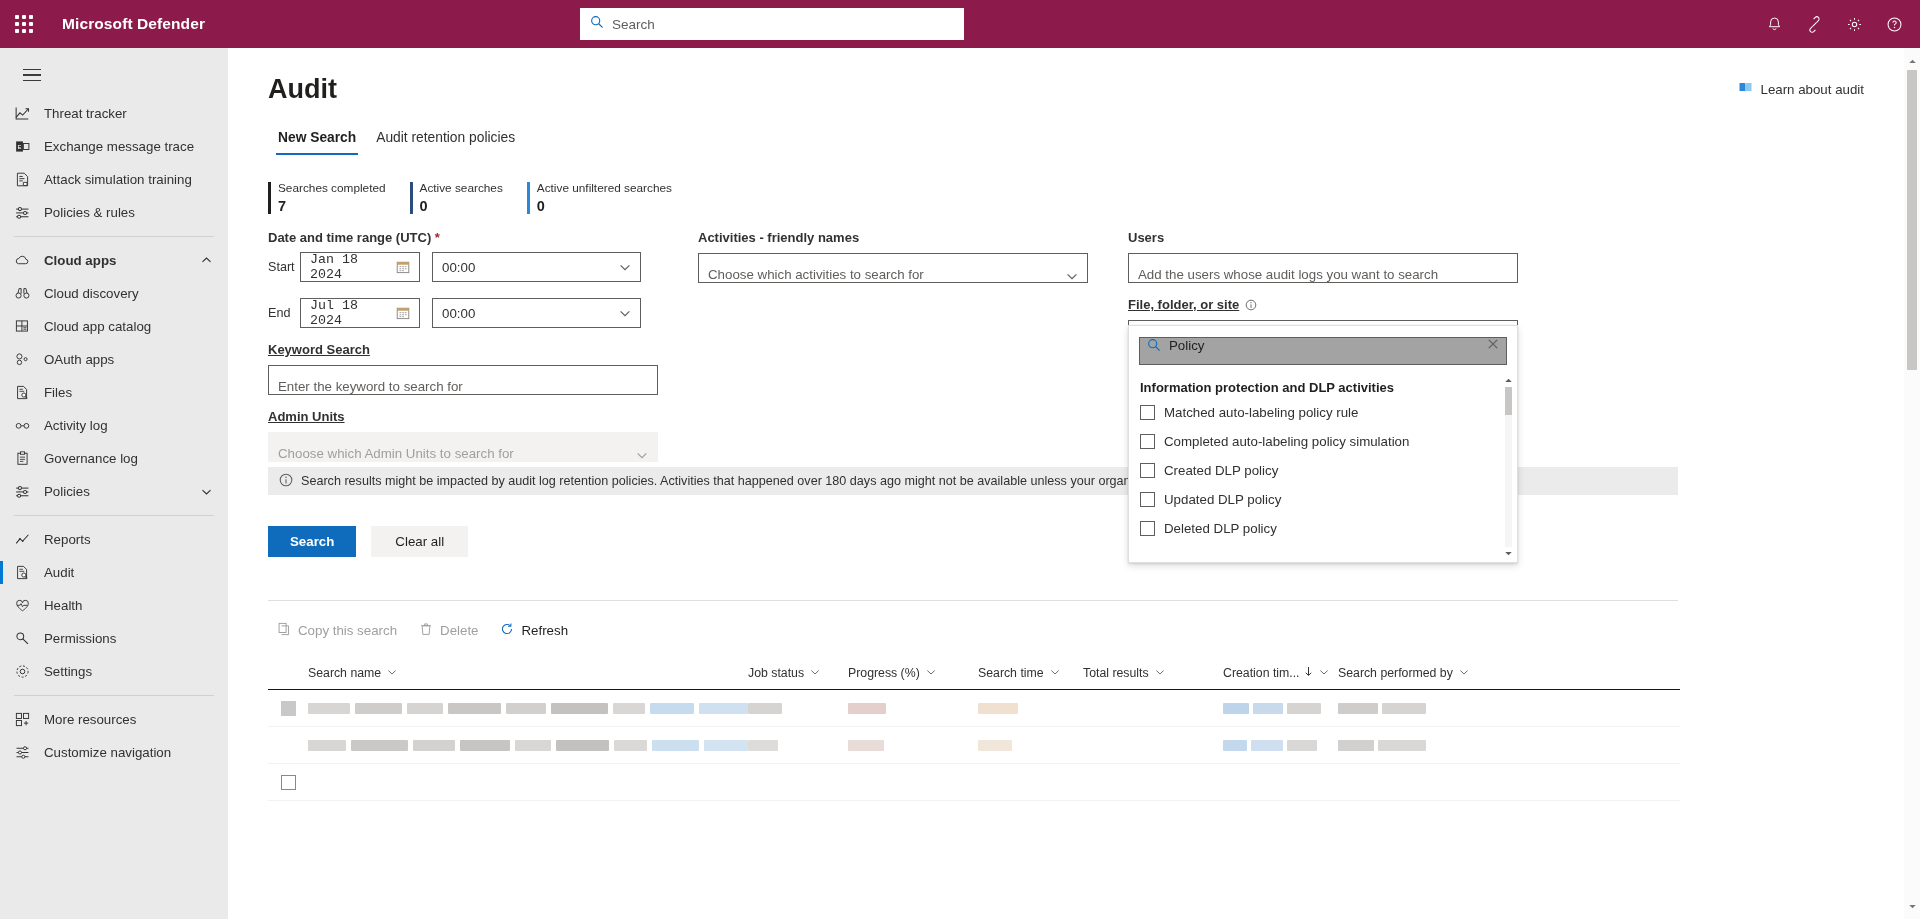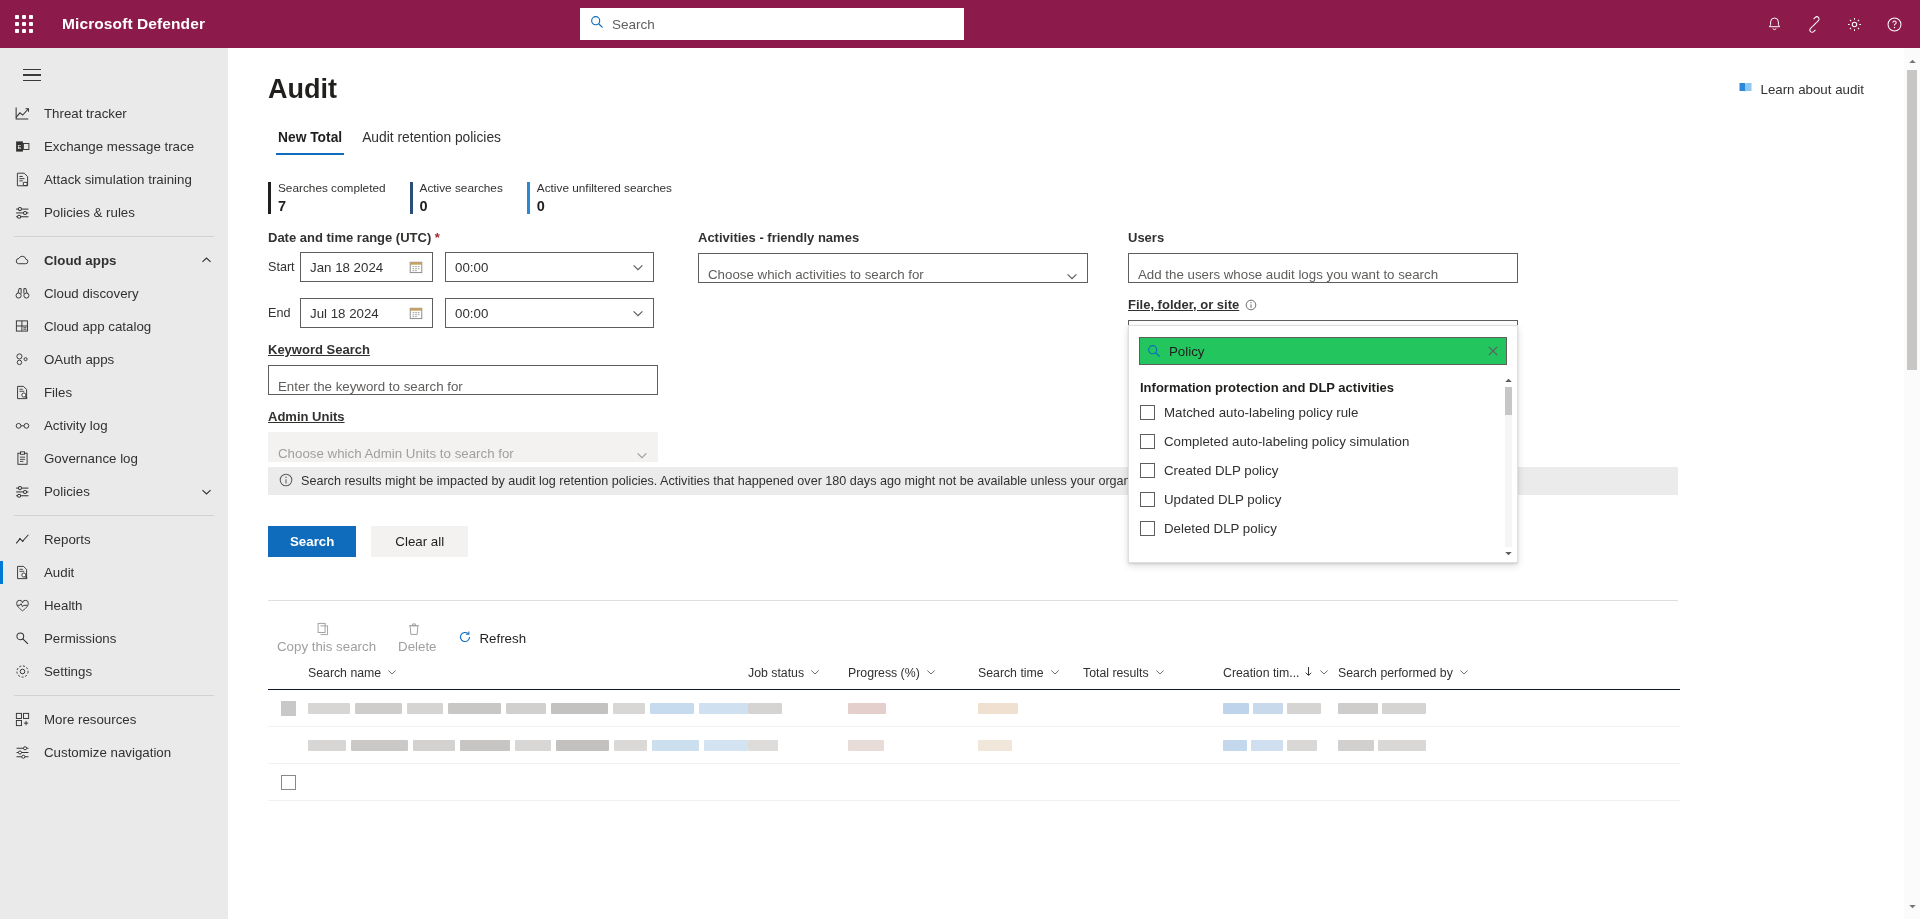--- a/index.html
+++ b/index.html
@@ -88,21 +88,21 @@
   .inp.disabled { background: #f3f2f1; border-color: transparent; color: #a19f9d; }
   .inp .chev { margin-left: auto; color: #605e5c; display: flex; }
   .inp .cal { margin-left: auto; display: flex; }
 
   .col-left  { position: absolute; left: 40px; top: 182px; width: 390px; }
   .col-mid   { position: absolute; left: 470px; top: 182px; width: 390px; }
   .col-right { position: absolute; left: 900px; top: 182px; width: 390px; }
 
   .row-dt { display: flex; align-items: center; margin-top: 7px; }
   .row-dt .tag { width: 32px; font-size: 12.6px; color: #323130; }
-  .row-dt .d1 { width: 133px; }
+  .row-dt .d1 { width: 120px; font-family: Liberation Mono, monospace; }
   .row-dt .d2 { width: 209px; margin-left: 12px; }
 
   .mt14 { margin-top: 14px; text-decoration: underline; }
   .mt6 { margin-top: 8px; align-items: flex-end; }
 
   .infoband {
     position: absolute; left: 40px; top: 419px; width: 1410px; height: 28px;
     background: #ebebeb; display: flex; align-items: center; padding-left: 11px;
     font-size: 12.6px; color: #323130;
   }
@@ -115,21 +115,21 @@
   }
   .btn-default {
     background: #f3f2f1; color: #201f1e; border: none; height: 31px; padding: 0 24px;
     font-size: 13.3px; cursor: pointer; font-family: inherit;
   }
 
   .hr { position: absolute; left: 40px; top: 552px; width: 1410px; height: 1px; background: #e1dfdd; }
 
   .cmdbar { position: absolute; left: 40px; top: 568px; display: flex; align-items: center; gap: 4px; }
   .cmd { display: flex; align-items: center; padding: 6px 9px; font-size: 13.3px; cursor: pointer; color: #201f1e; }
-  .cmd.dis { color: #a19f9d; cursor: default; flex-direction: column; }
+  .cmd.dis { color: #a19f9d; cursor: default; }
   .cmd svg { margin-right: 7px; }
 
   
   .table { position: absolute; left: 40px; top: 608px; width: 1412px; }
   .thead { display: flex; align-items: center; height: 34px; border-bottom: 1px solid #0f172a; font-size: 12.3px; color: #323130; }
   .th { display: flex; align-items: center; cursor: pointer; white-space: nowrap; }
   .th .cv { margin-left: 6px; color: #605e5c; }
   .th .sortarrow { margin-left: 4px; color: #323130; }
   .tbody .trow { display: flex; align-items: center; height: 37px; border-bottom: 1px solid #f3f2f1; }
   .cbcell { width: 40px; display: flex; align-items: center; justify-content: center; }
@@ -138,22 +138,22 @@
   .blur { height: 11px; border-radius: 1px; }
 
   
   .callout {
     position: absolute; left: 900px; top: 277px; width: 390px; height: 238px;
     background: #fff; border: 1px solid #e1dfdd;
     box-shadow: 0 3.2px 7.2px rgba(0,0,0,.132), 0 .6px 1.8px rgba(0,0,0,.108);
     z-index: 30;
   }
   .callout-search {
-    margin: 11px 10px 0 10px; height: 28px; border: 1px solid #605e5c; background: #22c55e;
-    display: flex; align-items: center; padding: 0 7px;
+    margin: 11px 10px 0 10px; height: 28px; border: 1px solid #605e5c; background: #a3a3a3;
+    display: flex; padding: 0 7px;
   }
   .callout-search .magn { display: flex; margin-right: 8px; }
   .callout-search .txt { font-size: 13.3px; color: #201f1e; flex: 1; }
   .callout-search .clr { display: flex; cursor: pointer; color: #605e5c; }
   .callout-list { margin-top: 11px; height: 182px; overflow: hidden; position: relative; }
   .group-h { font-size: 13px; font-weight: bold; color: #201f1e; padding: 0 0 0 11px; height: 22px; display: flex; align-items: center; }
   .opt { height: 29px; display: flex; align-items: center; padding-left: 11px; cursor: pointer; }
   .opt .box { width: 15px; height: 15px; border: 1px solid #605e5c; background: #fff; flex: 0 0 15px; }
   .opt .t { margin-left: 9px; font-size: 13.3px; color: #323130; }
   .cb-scroll { position: absolute; right: 3px; top: 0; width: 11px; height: 182px; }
@@ -477,21 +477,21 @@
       <svg width="15" height="15" viewBox="0 0 16 16">
           <path d="M1.6 3.2h5a1.4 1.4 0 0 1 1.4 1.4v8.2a1.1 1.1 0 0 0-1.1-1.1H1.6z" fill="#2b88d8"></path>
           <path d="M14.4 3.2h-5A1.4 1.4 0 0 0 8 4.6v8.2a1.1 1.1 0 0 1 1.1-1.1h5.3z" fill="#8dc8f0"></path>
         </svg>
     </span>
     <span>Learn about audit</span>
   </div>
 
   <div class="tabs">
     <div class="tab active">
-      <span>New Total</span>
+      <span>New Search</span>
     </div>
     <div class="tab">
       <span>Audit retention policies</span>
     </div>
   </div>
 
   <div class="stats">
     <div class="stat k0">
       <div class="lab">Searches completed</div>
       <div class="val">7</div>

